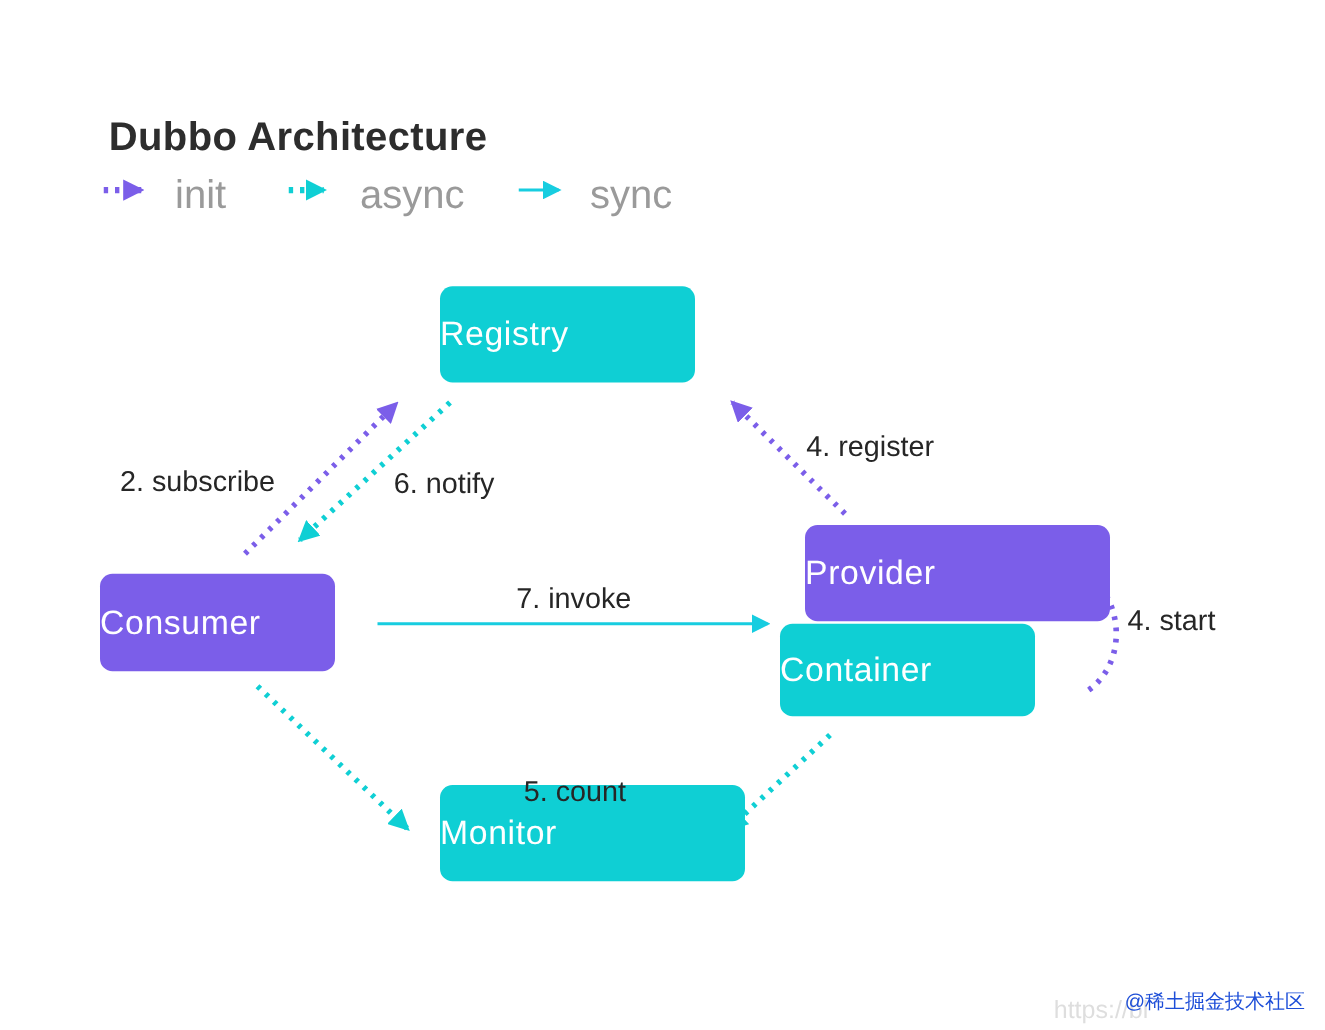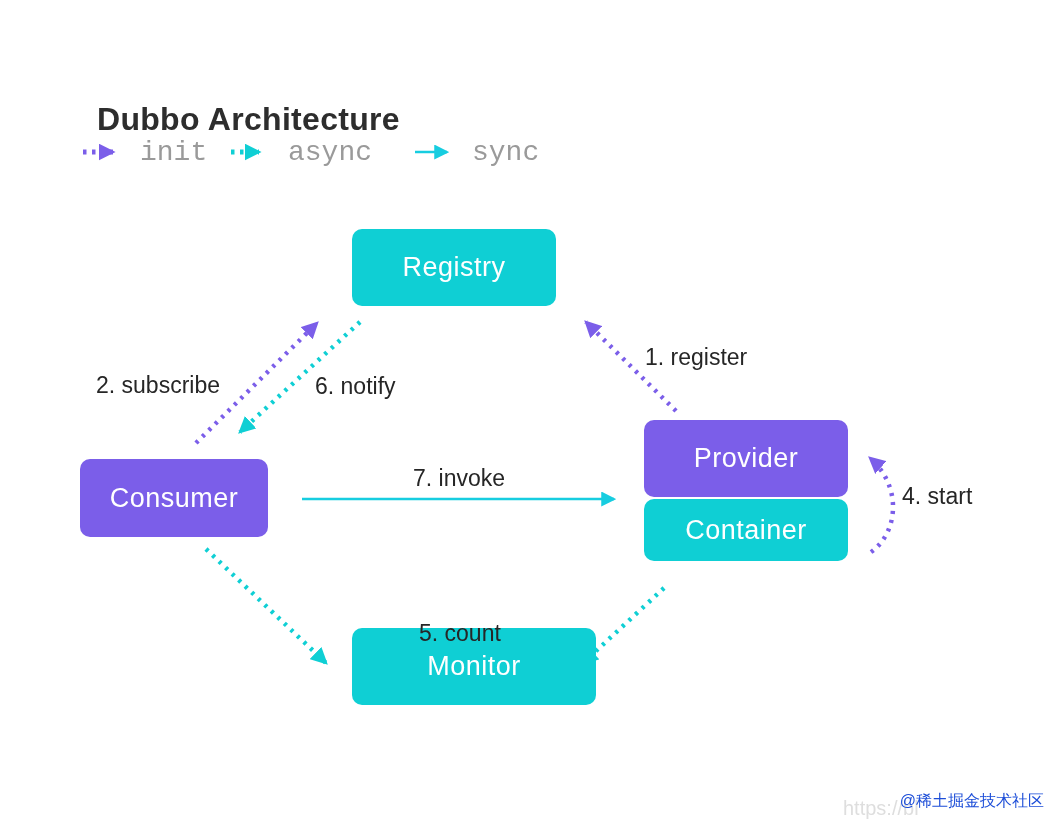--- a/index.html
+++ b/index.html
@@ -1,37 +1,37 @@
 <!DOCTYPE html>
 <html style="--c-init: #7b5ee9; --c-async: #0fcfd4; --c-sync: #17cde0; --c-node-purple: #7b5ee9; --c-node-cyan: #0fcfd4;"><head>
 <meta charset="utf-8">
 <style>
   html,body{margin:0;padding:0;background:#ffffff;}
   .canvas{
     position:relative;width:1060px;height:824px;background:#ffffff;
     font-family:"Liberation Sans", sans-serif;overflow:hidden;
   }
   .title{
-    position:absolute;left:80px;top:84px;margin:17px;
+    position:absolute;left:80px;top:84px;margin:7px;
     font-size:32px;font-weight:700;color:#2d2d2d;letter-spacing:.3px;
   }
   .legend-label{
-    position:absolute;top:137px;font-size:28px;color:#9a9a9a;font-family:Liberation Mono, monospace;
+    position:absolute;top:137px;font-size:32px;color:#9a9a9a;
   }
   .arrows{position:absolute;left:0;top:0;width:1060px;height:824px;}
   .ln-init{stroke:var(--c-init,#7b5ee9);stroke-width:4.5;stroke-dasharray:3 6;fill:none;}
   .ln-async{stroke:var(--c-async,#0fcfd4);stroke-width:4.5;stroke-dasharray:3 6;fill:none;}
   .ln-sync{stroke:var(--c-sync,#17cde0);stroke-width:2.5;fill:none;}
   .ln-legend{stroke-width:5;stroke-dasharray:3.5 5.5;}
   .mk-init-fill{fill:var(--c-init,#7b5ee9);}
   .mk-async-fill{fill:var(--c-async,#0fcfd4);}
   .mk-sync-fill{fill:var(--c-sync,#17cde0);}
   .node{
     position:absolute;border-radius:10px;color:#ffffff;
-    display:flex;align-items:center;justify-content:center;
+    display:flex;align-items:center;justify-content:flex-start;
     font-size:27px;font-weight:400;letter-spacing:.5px;
   }
   .node--purple{background:var(--c-node-purple,#7b5ee9);}
   .node--cyan{background:var(--c-node-cyan,#0fcfd4);}
   .edge-label{
     position:absolute;font-size:23px;color:#262626;white-space:nowrap;
   }
   .watermark-url{
     position:absolute;left:823px;top:797px;font-size:20px;color:#dedede;white-space:nowrap;margin-left:20px;
   }
@@ -81,33 +81,33 @@
 
     <line x1="664" y1="588" x2="583" y2="663" class="ln-async" marker-end="url(#mk-async)"></line>
   </svg>
 
   <div class="node node--cyan" style="left:352px;top:229px;width:204px;height:77px">
     <span>Registry</span>
   </div>
   <div class="node node--purple" style="left:80px;top:459px;width:188px;height:78px">
     <span>Consumer</span>
   </div>
-  <div class="node node--purple" style="left:644px;top:420px;width:204px;height:77px">
+  <div class="node node--purple" style="left:644px;top:420px;width:244px;height:77px">
     <span>Provider</span>
   </div>
-  <div class="node node--cyan" style="left:644px;top:499px;width:204px;height:62px">
+  <div class="node node--cyan" style="left:624px;top:499px;width:204px;height:74px">
     <span>Container</span>
   </div>
   <div class="node node--cyan" style="left:352px;top:628px;width:244px;height:77px">
     <span>Monitor</span>
   </div>
 
   <div class="edge-label" style="left:96px;top:372px">2. subscribe</div>
   <div class="edge-label" style="left:315px;top:373px">6. notify</div>
-  <div class="edge-label" style="left:645px;top:344px">1. register</div>
+  <div class="edge-label" style="left:645px;top:344px">4. register</div>
   <div class="edge-label" style="left:413px;top:465px">7. invoke</div>
   <div class="edge-label" style="left:902px;top:483px">4. start</div>
   <div class="edge-label" style="left:419px;top:620px">5. count</div>
 
   <span class="watermark-url">https://bl</span>
   <span class="watermark-community">@稀土掘金技术社区</span>
 
 </div>
 
 </body></html>

